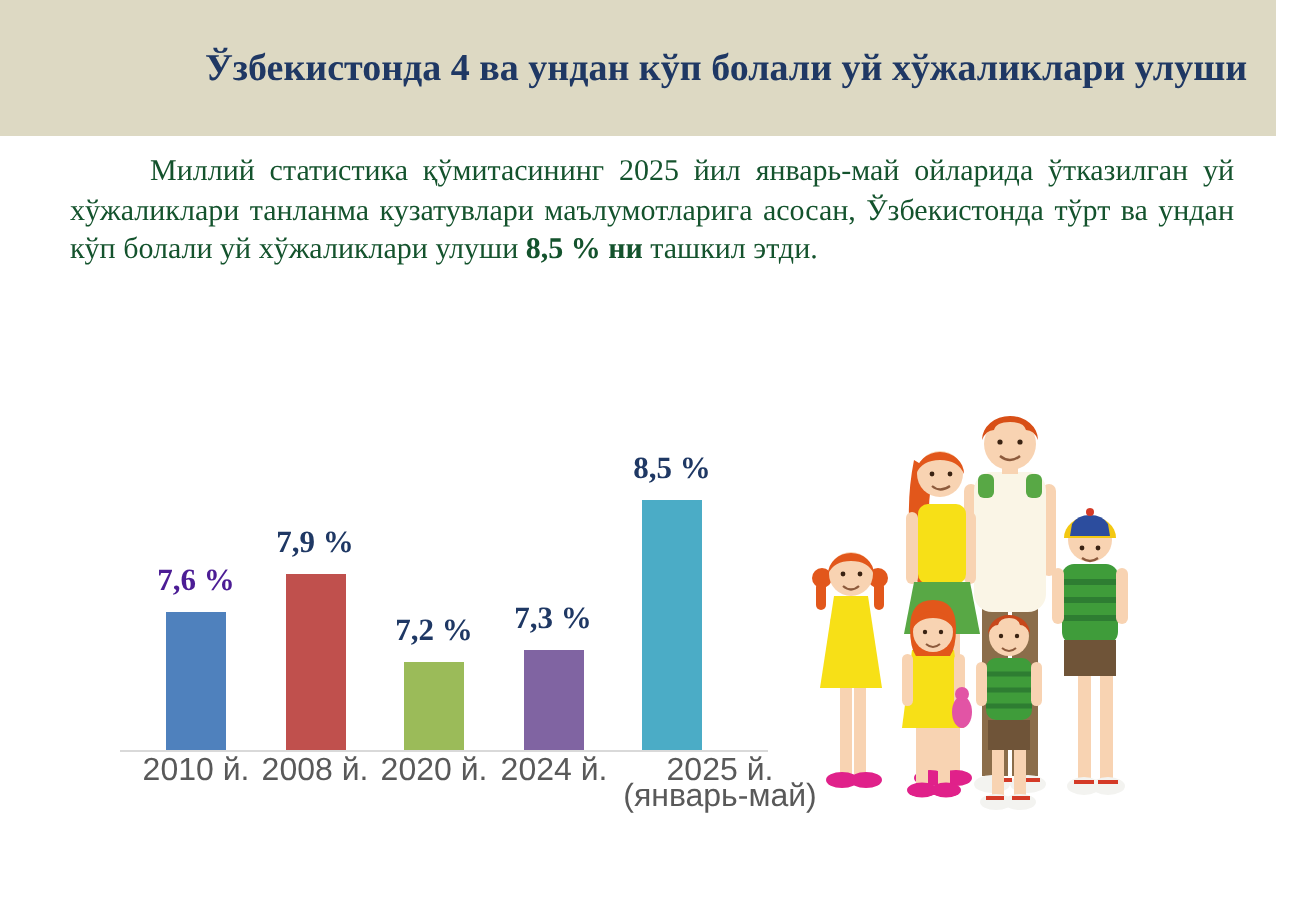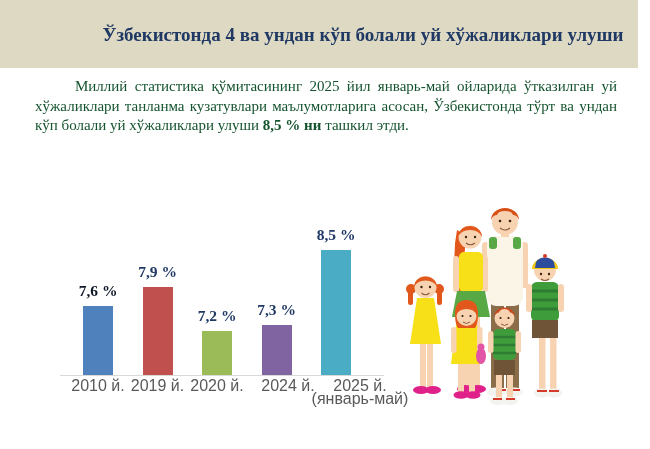--- a/index.html
+++ b/index.html
@@ -37,37 +37,37 @@
 
   <div class="header">
     <div class="header-title">Ўзбекистонда 4 ва ундан кўп болали уй хўжаликлари улуши</div>
   </div>
 
   <div class="paragraph"><span>Миллий статистика қўмитасининг 2025 йил январь-май ойларида ўтказилган уй хўжаликлари танланма кузатувлари маълумотларига асосан, Ўзбекистонда тўрт ва ундан кўп болали уй хўжаликлари улуши </span><b>8,5 % ни</b><span> ташкил этди.</span></div>
 
 
   <div class="plot" style="border-bottom-color: rgb(217, 217, 217);">
       <div class="bar" style="left: 23px; height: 69px; background: rgb(79, 129, 189);"></div>
-      <div class="bar-label" style="left: 38px; bottom: 75px; color: #0f172a;">7,6 %</div>
+      <div class="bar-label" style="left: 38px; bottom: 75px; color: #4c1d95;">7,6 %</div>
       <div class="tick" style="left: 38px; color: rgb(89, 89, 89);">
         <div>2010 й.</div>
       </div>
       <div class="bar" style="left: 82.5px; height: 88px; background: rgb(192, 80, 77);"></div>
       <div class="bar-label" style="left: 97.5px; bottom: 94px; color: rgb(31, 56, 100);">7,9 %</div>
       <div class="tick" style="left: 97.5px; color: rgb(89, 89, 89);">
-        <div>2019 й.</div>
+        <div>2008 й.</div>
       </div>
       <div class="bar" style="left: 142px; height: 44px; background: rgb(155, 187, 89);"></div>
       <div class="bar-label" style="left: 157px; bottom: 50px; color: rgb(31, 56, 100);">7,2 %</div>
       <div class="tick" style="left: 157px; color: rgb(89, 89, 89);">
         <div>2020 й.</div>
       </div>
       <div class="bar" style="left: 201.5px; height: 50px; background: rgb(128, 100, 162);"></div>
       <div class="bar-label" style="left: 216.5px; bottom: 56px; color: rgb(31, 56, 100);">7,3 %</div>
-      <div class="tick" style="left: 228px; color: rgb(89, 89, 89);">
+      <div class="tick" style="left: 217px; color: rgb(89, 89, 89);">
         <div>2024 й.</div>
       </div>
       <div class="bar" style="left: 261px; height: 125px; background: rgb(75, 172, 198);"></div>
       <div class="bar-label" style="left: 276px; bottom: 131px; color: rgb(31, 56, 100);">8,5 %</div>
       <div class="tick" style="left: 260px; color: rgb(89, 89, 89); margin-left: 40px;">
         <div>2025 й.</div>
         <div>(январь-май)</div>
       </div>
     </div>
 

